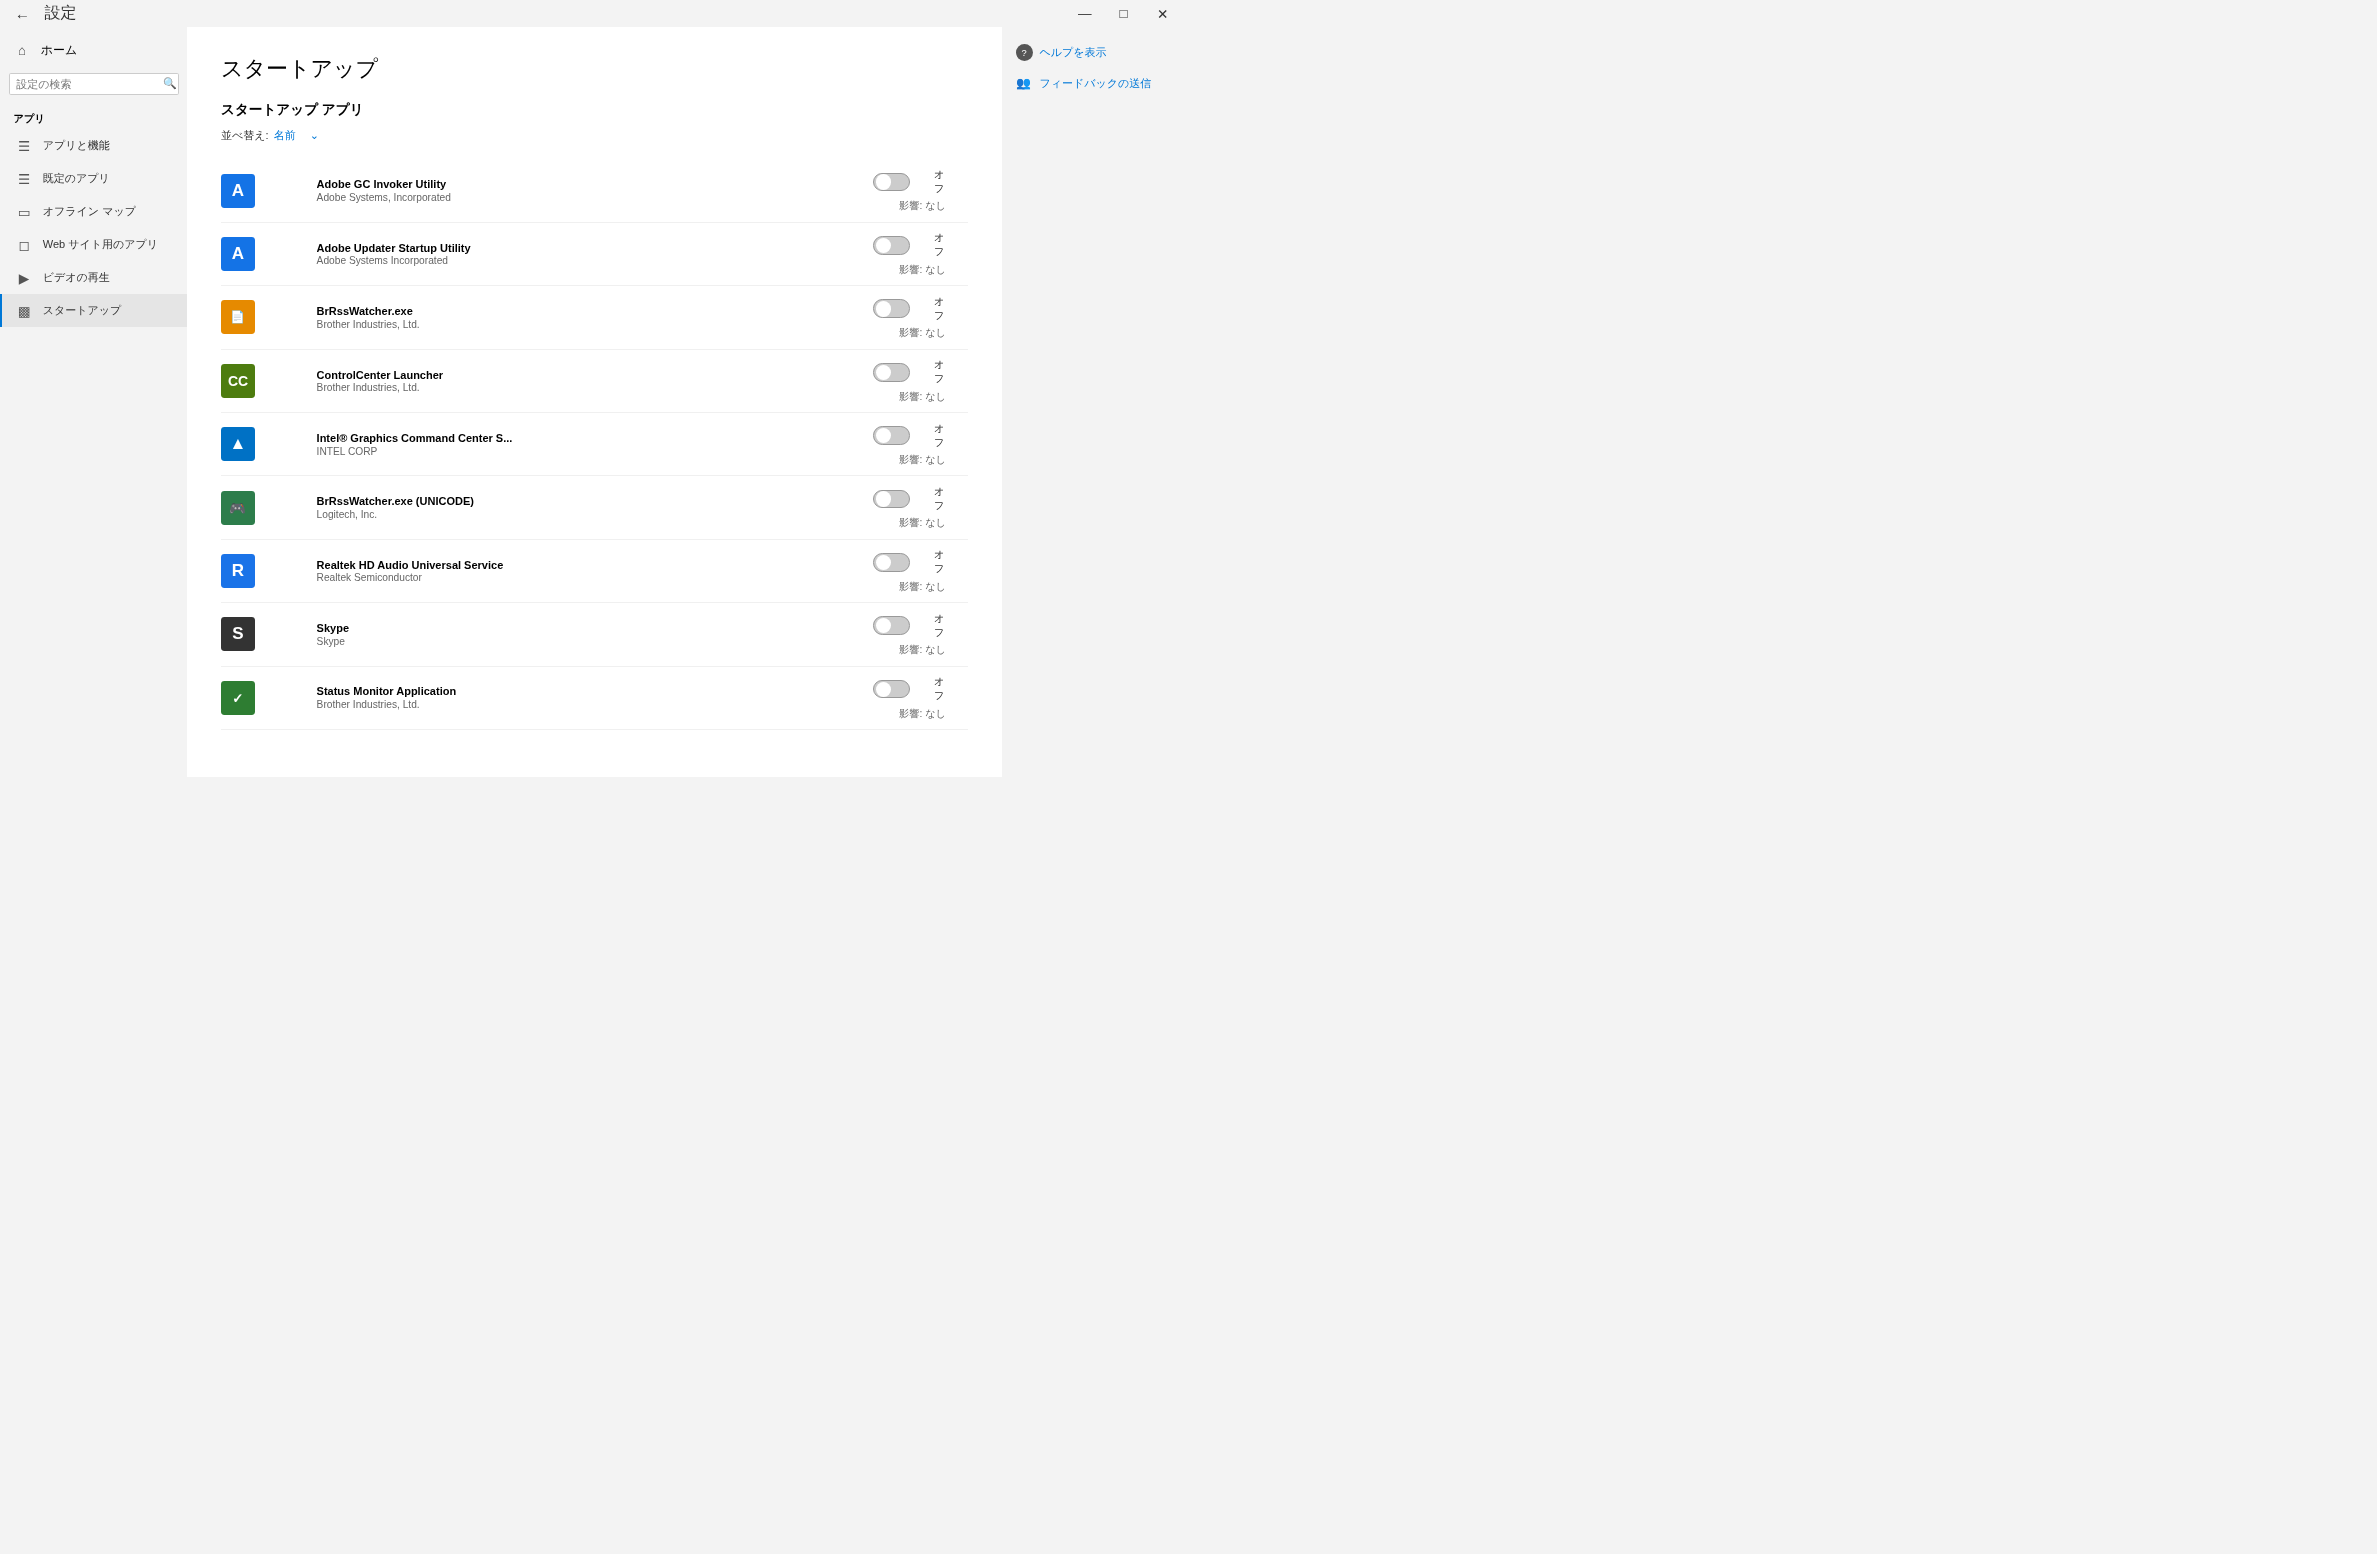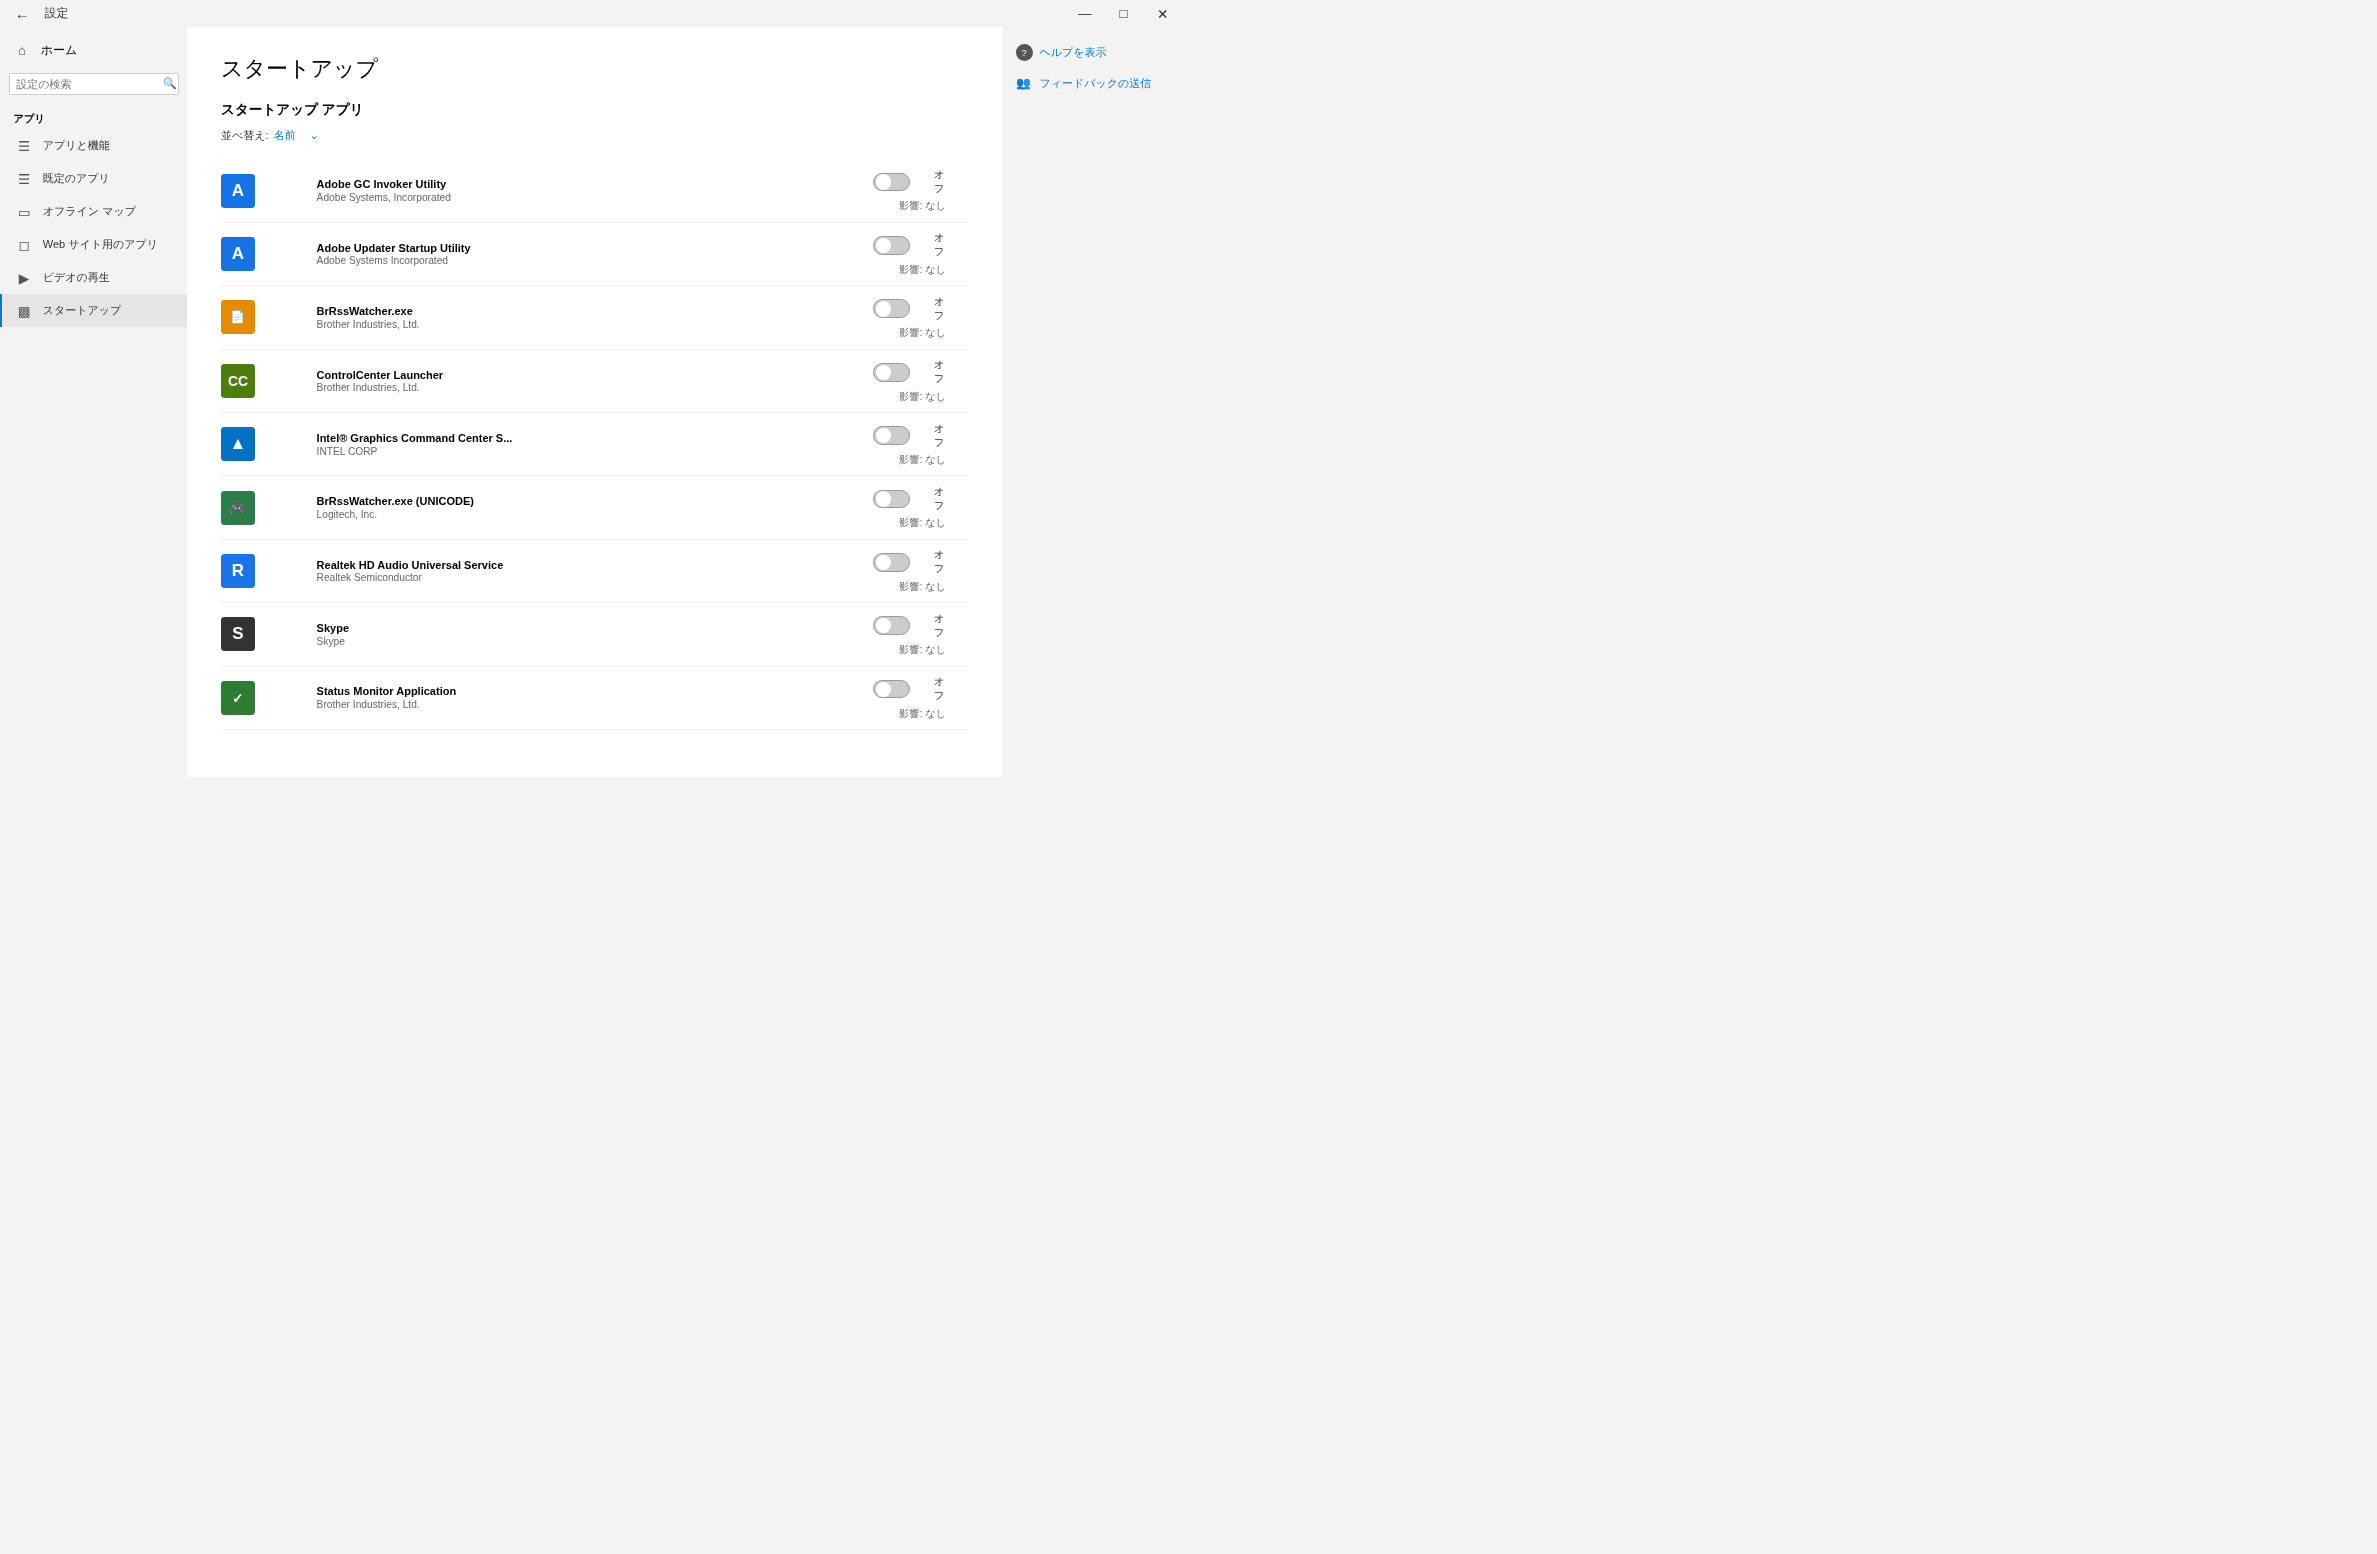--- a/index.html
+++ b/index.html
@@ -22,21 +22,21 @@
       padding: 0 6.8px;
       height: 27px;
       flex-shrink: 0;
     }
     .title-bar-left {
       display: flex;
       align-items: center;
       gap: 6.8px;
     }
     .title-bar-title {
-      font-size: 12px;
+      font-size: 16px;
       color: #333;
     }
     .title-bar-controls {
       display: flex;
       align-items: center;
     }
     .title-btn {
       width: 39px;
       height: 27px;
       display: flex;

